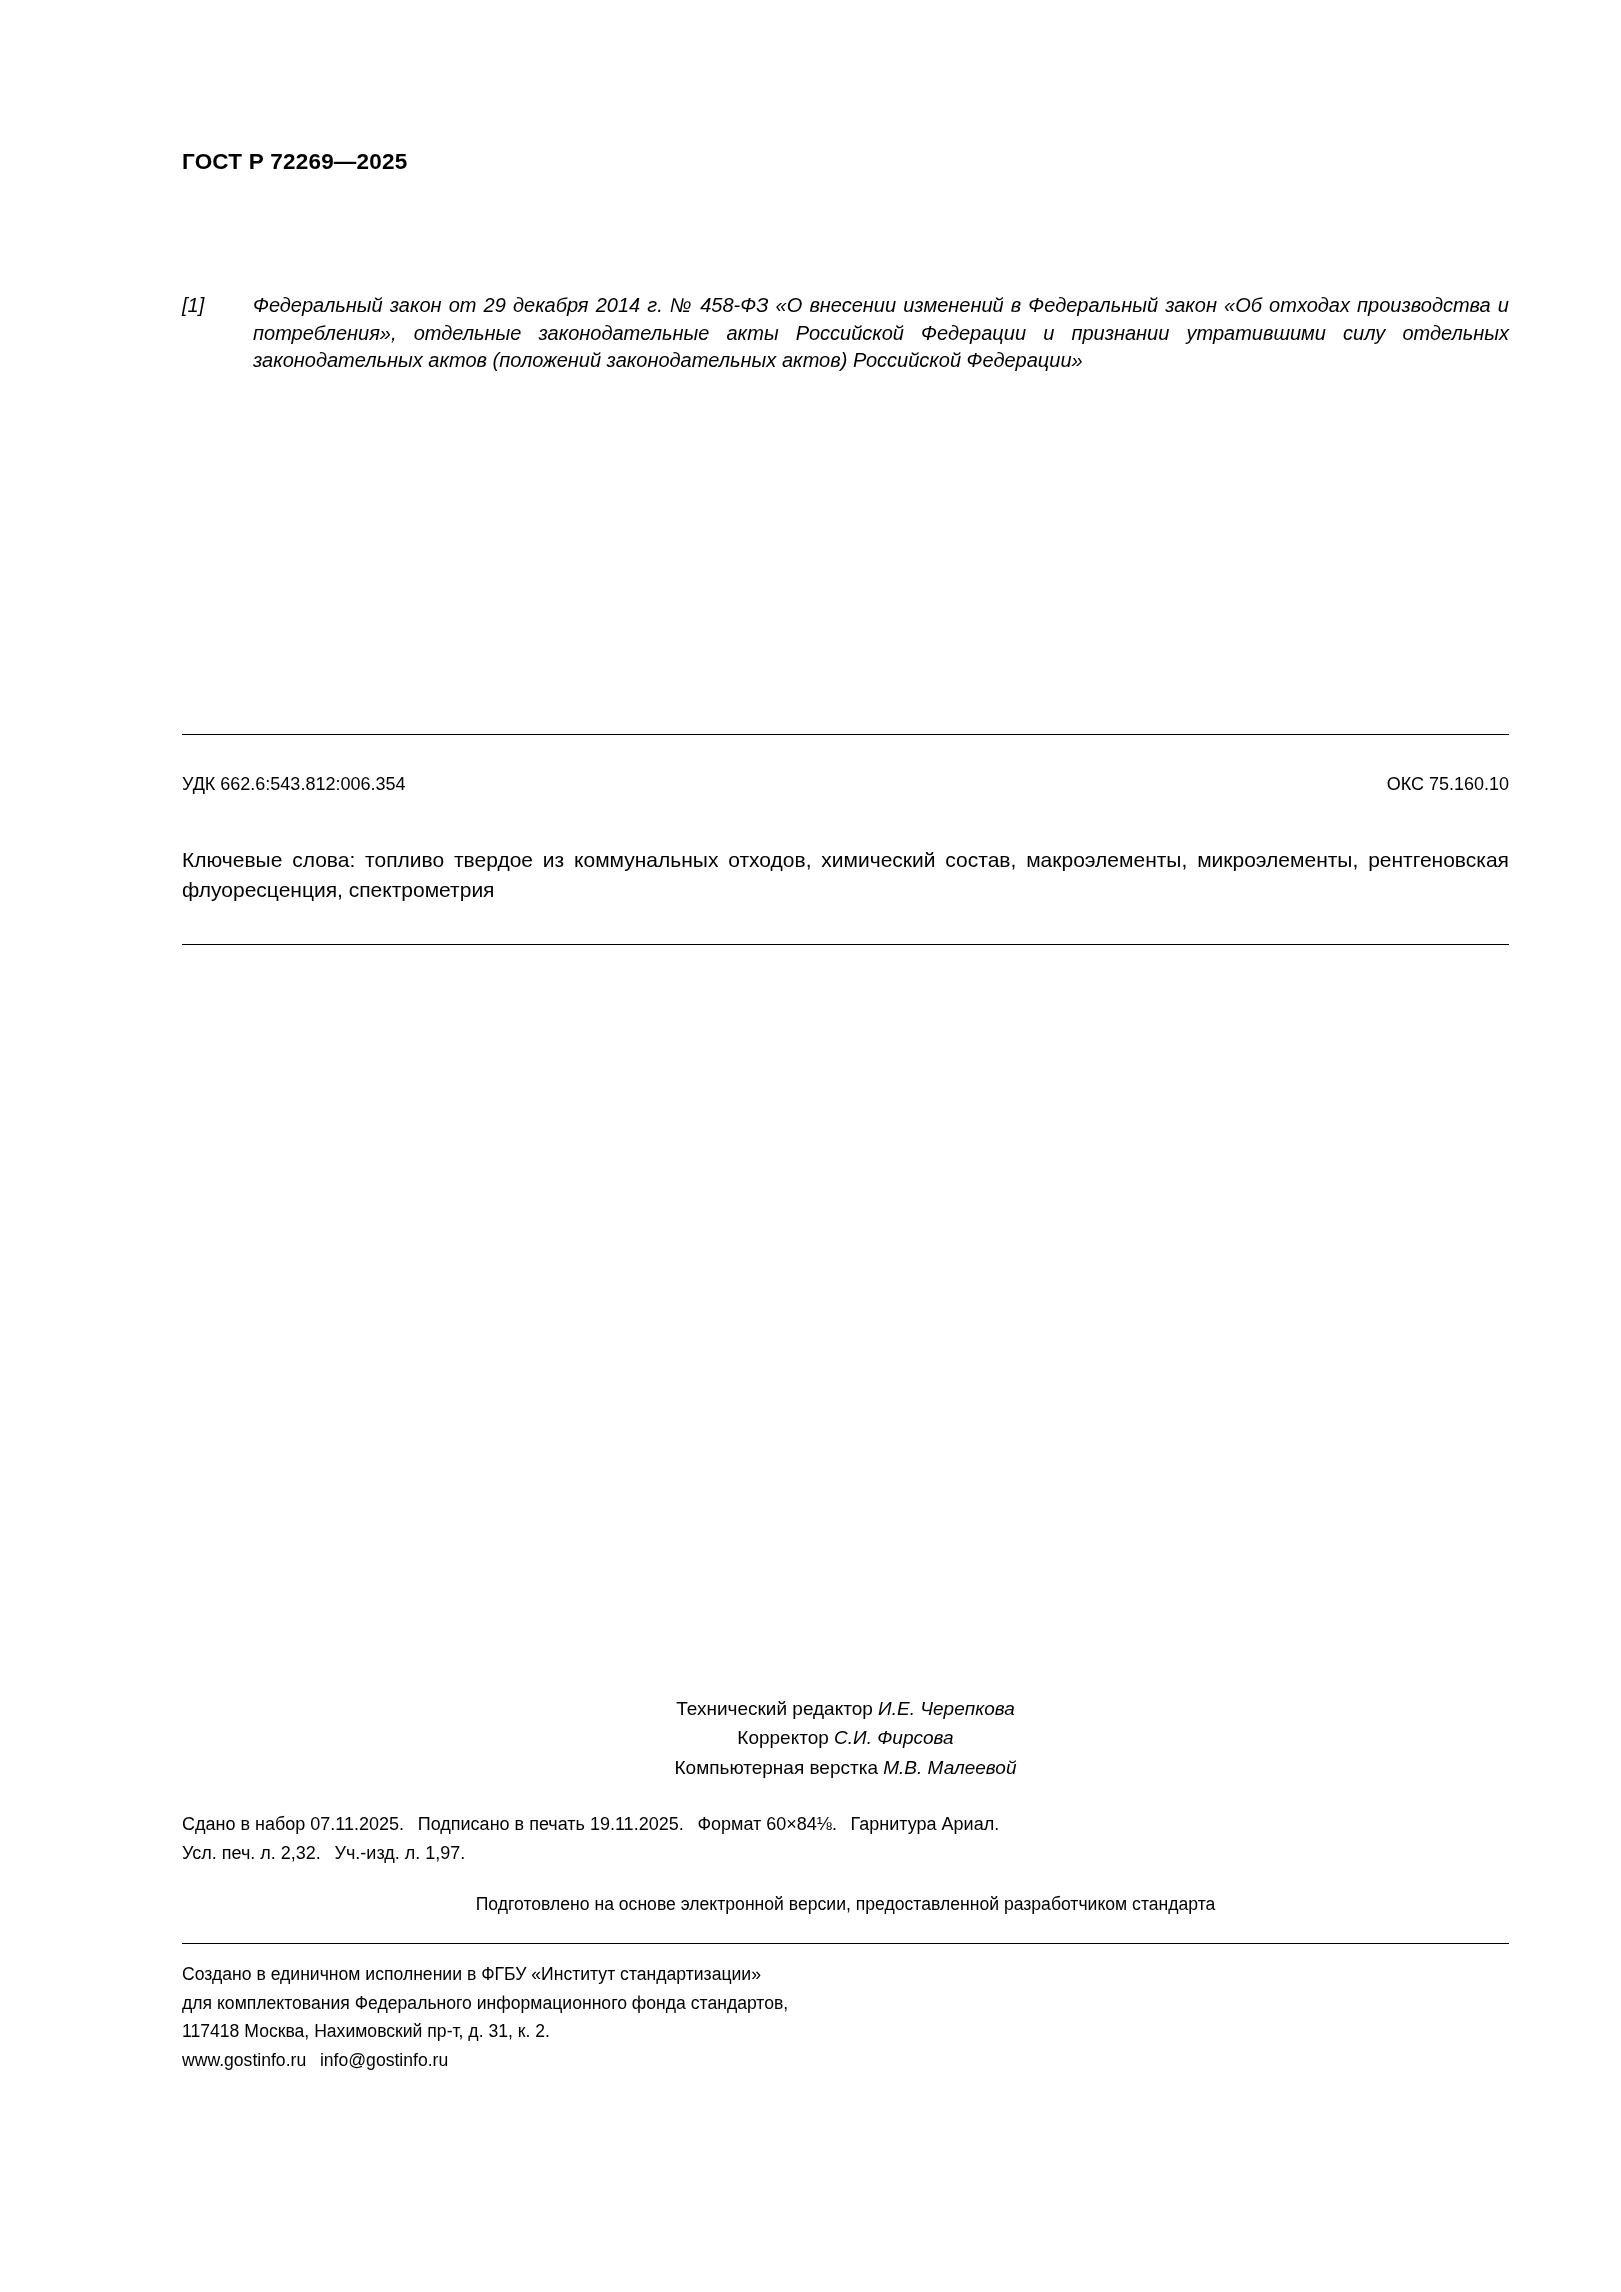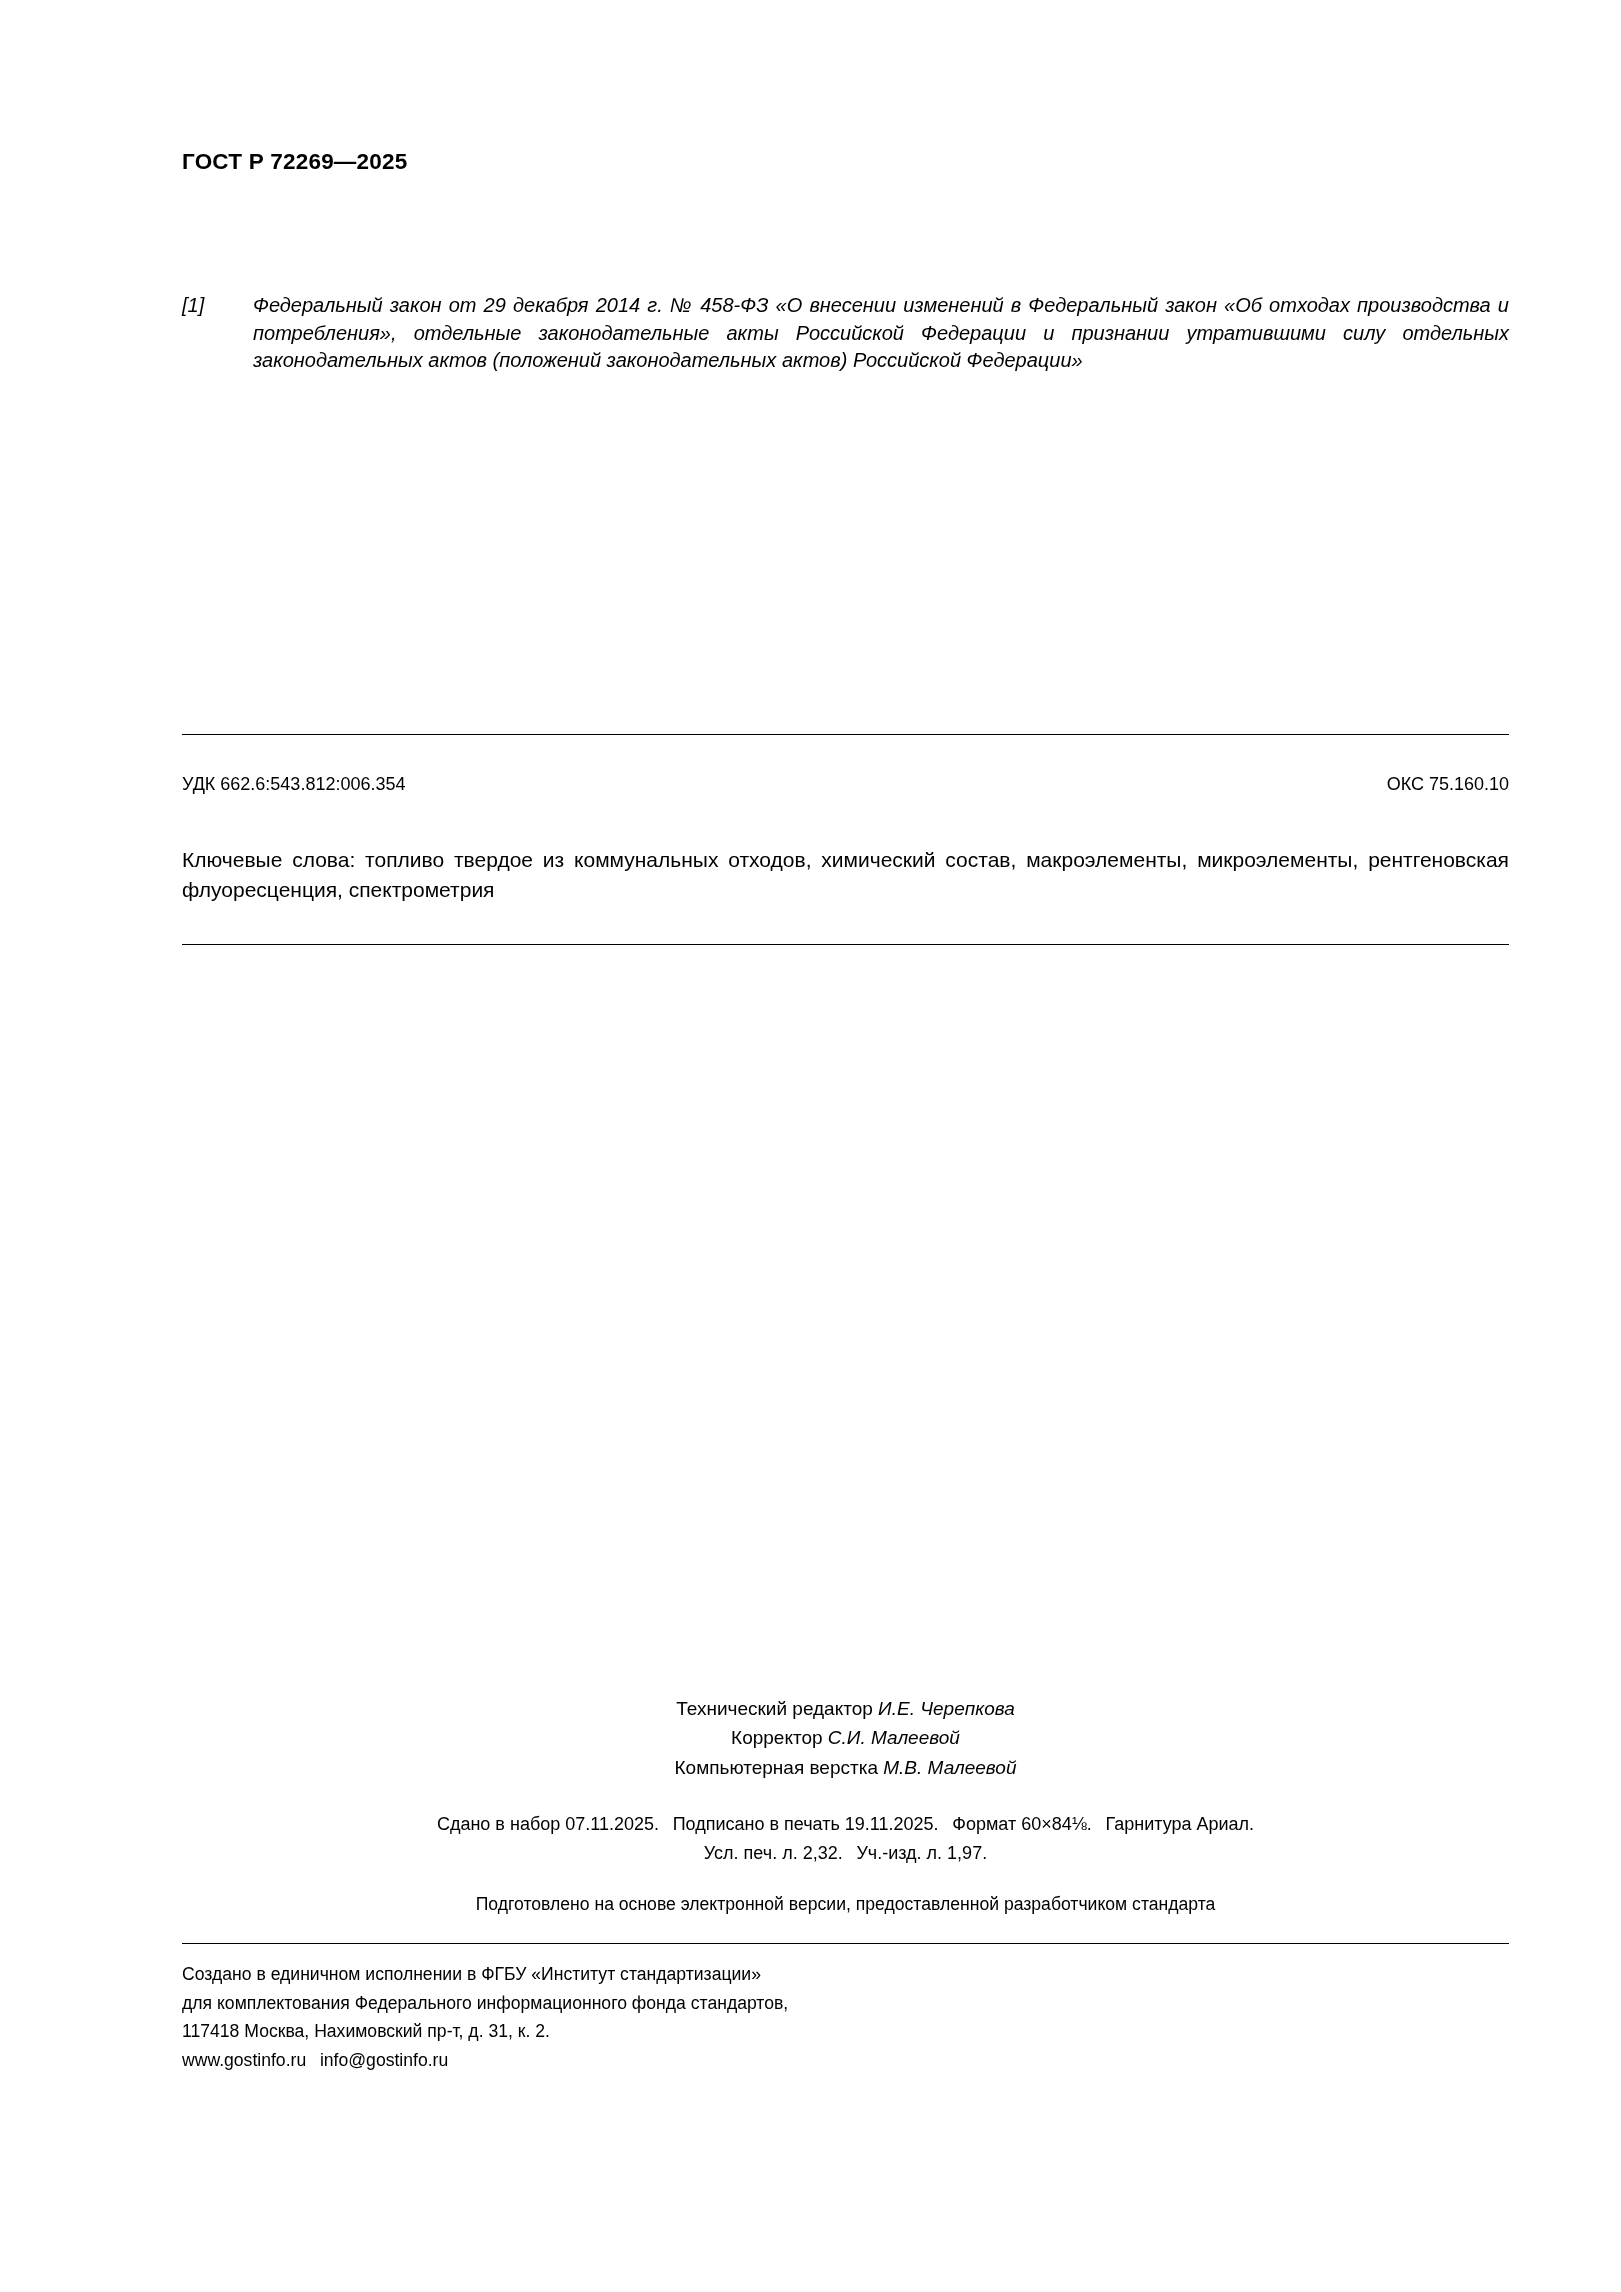--- a/index.html
+++ b/index.html
@@ -116,21 +116,21 @@
     line-height: 1.55;
   }
   .colophon .name {
     font-style: italic;
   }
   .print-info {
     position: absolute;
     top: 1810px;
     left: 0;
     width: 1327px;
-    text-align: center;
+    text-align: left;
     font-size: 18px;
     line-height: 1.6;
   }
   .prepared {
     position: absolute;
     top: 1894px;
     left: 0;
     width: 1327px;
     text-align: center;
     font-size: 17.6px;
@@ -172,21 +172,21 @@
 
     <div class="keywords">Ключевые слова: топливо твердое из коммунальных отходов, химический состав, макроэлементы, микроэлементы, рентгеновская флуоресценция, спектрометрия</div>
 
     <div class="rule rule-2"></div>
 
     <div class="colophon">
       <div>
         <span>Технический редактор </span><span class="name">И.Е. Черепкова</span>
       </div>
       <div>
-        <span>Корректор </span><span class="name">С.И. Малеевой</span>
+        <span>Корректор </span><span class="name">С.И. Фирсова</span>
       </div>
       <div>
         <span>Компьютерная верстка </span><span class="name">М.В. Малеевой</span>
       </div>
     </div>
 
     <div class="print-info">
       <div>
         <span class="nowrap">Сдано в набор 07.11.2025.</span><span class="gap"></span><span class="nowrap">Подписано в печать 19.11.2025.</span><span class="gap"></span><span class="nowrap">Формат 60×84⅛.</span><span class="gap"></span><span class="nowrap">Гарнитура Ариал.</span>
       </div>

